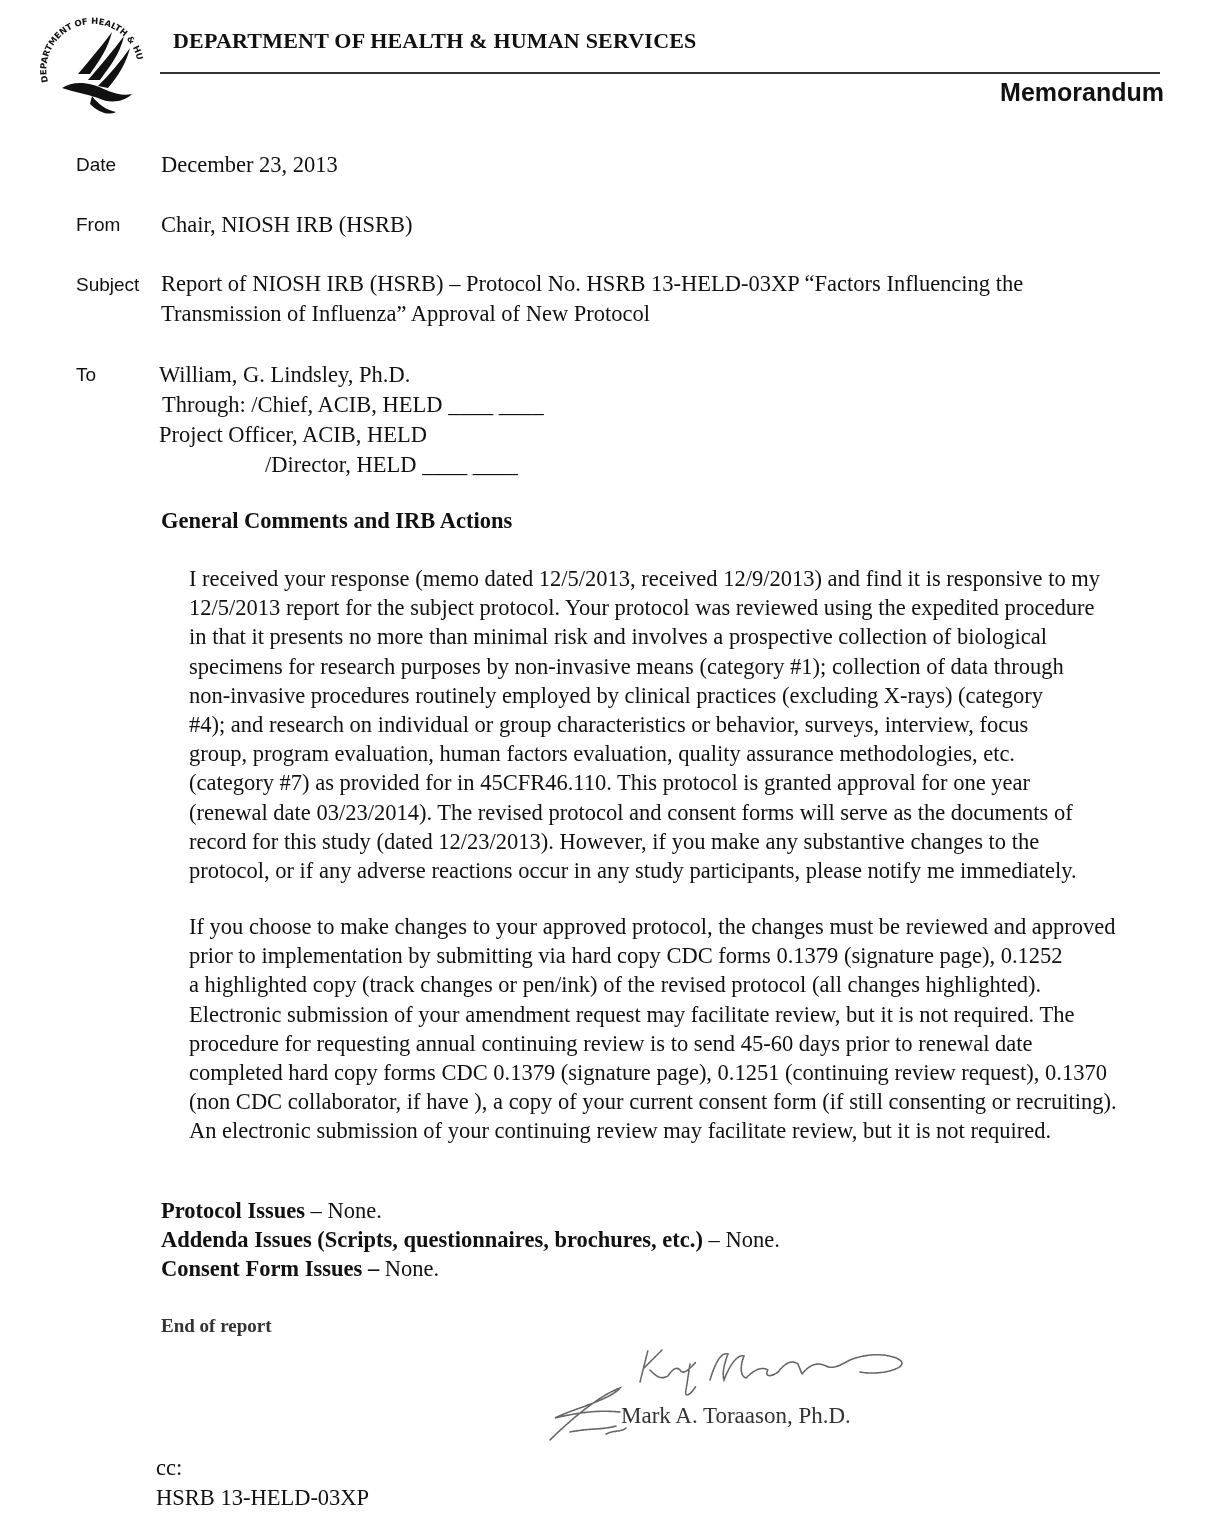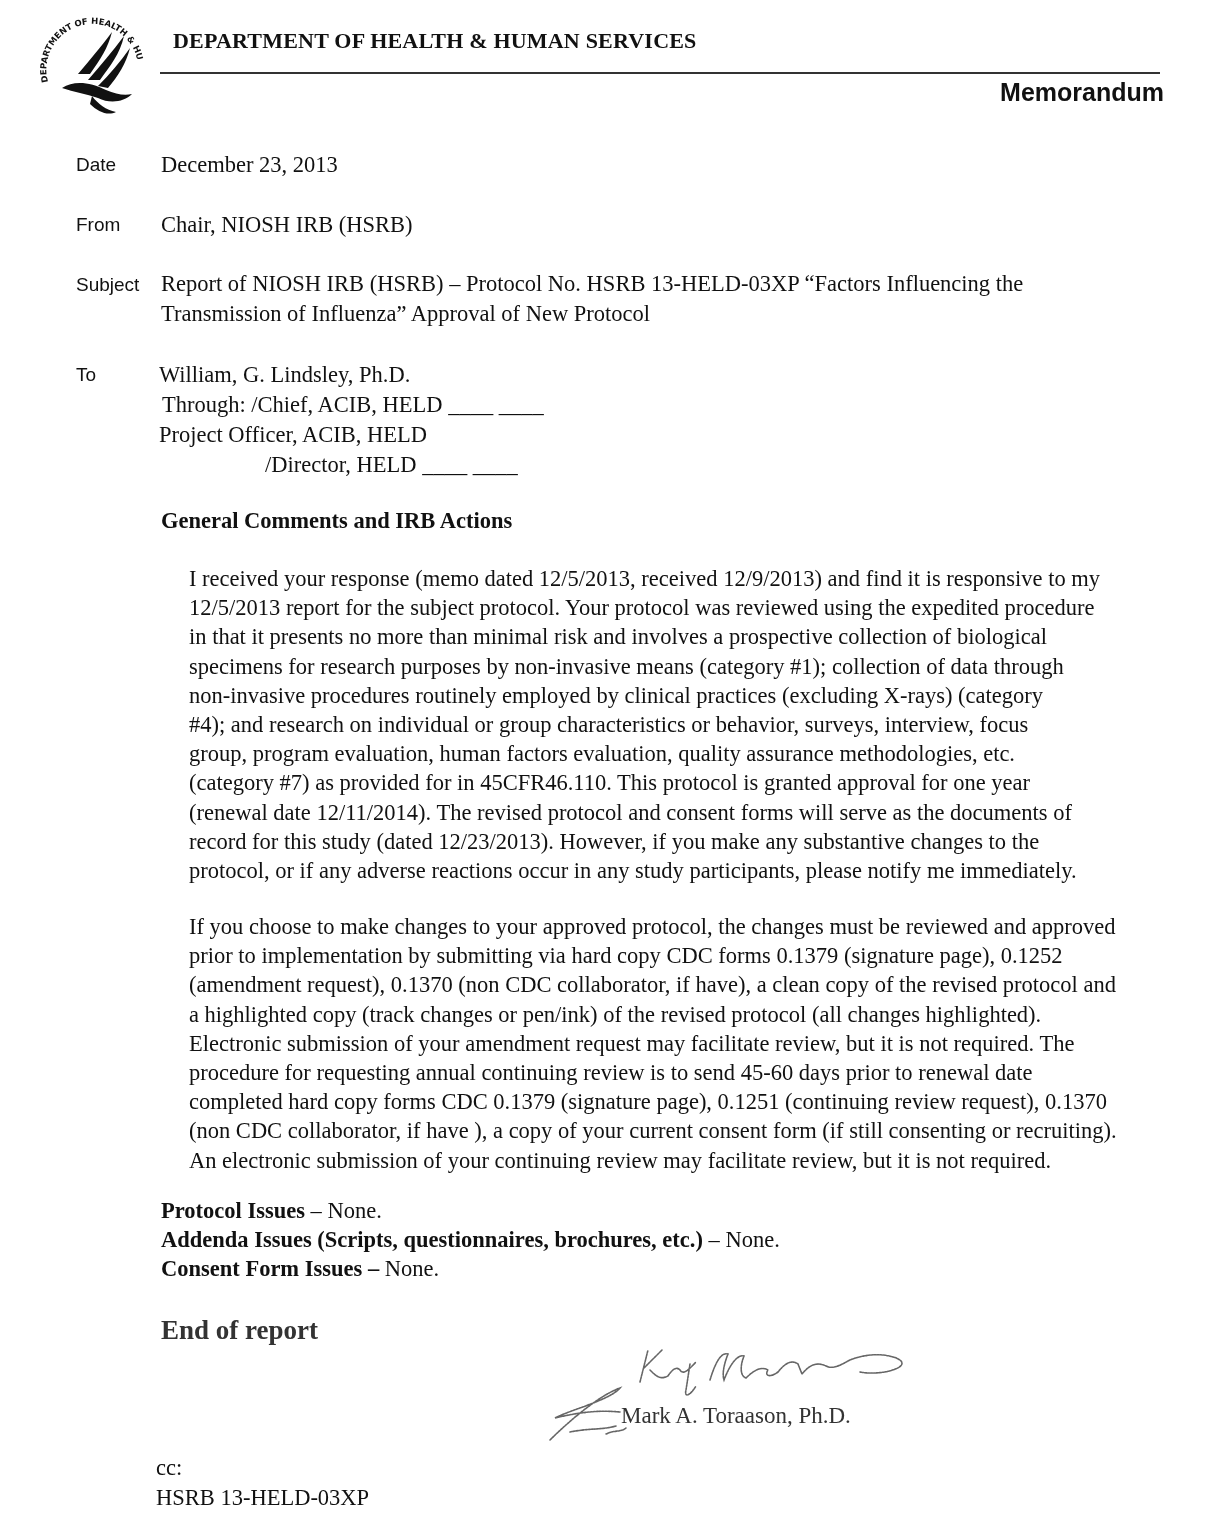--- a/index.html
+++ b/index.html
@@ -23,21 +23,21 @@
     }
     .val { left: 161px; font-size: 22.5px; line-height: 30px; white-space: nowrap; }
     .section-heading { left: 161px; top: 508px; font-weight: bold; font-size: 22.5px; white-space: nowrap; }
     .para {
       left: 161px; width: 1030px; font-size: 22.5px; line-height: 29.2px;
     }
     .para span.line { display: block; white-space: nowrap; margin-left: 28px; }
     .issues { left: 161px; top: 1196px; font-size: 22.5px; line-height: 29px; }
     .issues div { white-space: nowrap; }
     .issues b { font-weight: bold; }
-    .end { left: 161px; top: 1315px; font-weight: bold; font-size: 27px; color: #333; white-space: nowrap; }
+    .end { left: 161px; top: 1315px; font-weight: bold; font-size: 19px; color: #333; white-space: nowrap; }
     .sig { left: 540px; top: 1340px; width: 390px; height: 115px; }
     .signer {
       left: 621px; top: 1403px; font-size: 23px; color: #333; white-space: nowrap;
     }
     .cc { left: 156px; top: 1453px; font-size: 22.5px; line-height: 30px; white-space: nowrap; }
   </style>
 </head>
 <body>
 
 <div class="abs logo">
@@ -84,29 +84,28 @@
 
 <div class="abs para" style="top:564px;">
   <span class="line">I received your response (memo dated 12/5/2013, received 12/9/2013) and find it is responsive to my</span>
   <span class="line">12/5/2013  report for the subject protocol.  Your protocol was reviewed using the expedited procedure</span>
   <span class="line">in that it presents no more than minimal risk and involves a prospective collection of biological</span>
   <span class="line">specimens for research purposes by non-invasive means (category #1); collection of data through</span>
   <span class="line">non-invasive procedures routinely employed by clinical practices (excluding X-rays) (category</span>
   <span class="line">#4); and research on individual or group characteristics or behavior, surveys, interview, focus</span>
   <span class="line">group, program evaluation, human factors evaluation, quality assurance methodologies, etc.</span>
   <span class="line">(category #7) as provided for in 45CFR46.110.  This protocol is granted approval for one year</span>
-  <span class="line">(renewal date 12/11/2014).  The revised protocol and consent forms will serve as the documents of</span>
+  <span class="line">(renewal date 03/23/2014).  The revised protocol and consent forms will serve as the documents of</span>
   <span class="line">record for this study (dated 12/23/2013).  However, if you make any substantive changes to the</span>
   <span class="line">protocol, or if any adverse reactions occur in any study participants, please notify me immediately.</span>
 </div>
 
 <div class="abs para" style="top:912px;">
   <span class="line">If you choose to make changes to your approved protocol, the changes must be reviewed and approved</span>
   <span class="line">prior to implementation by submitting via hard copy CDC forms 0.1379 (signature page), 0.1252</span>
-  <span class="line">(amendment request), 0.1370 (non CDC collaborator, if have), a clean copy of the revised protocol and</span>
   <span class="line">a highlighted copy (track changes or pen/ink) of the revised protocol (all changes highlighted).</span>
   <span class="line">Electronic submission of your amendment request may facilitate review, but it is not required.  The</span>
   <span class="line">procedure for requesting annual continuing review is to send 45-60 days prior to renewal date</span>
   <span class="line">completed hard copy forms CDC 0.1379 (signature page), 0.1251 (continuing review request), 0.1370</span>
   <span class="line">(non CDC collaborator, if have ), a copy of your current consent form (if still consenting or recruiting).</span>
   <span class="line">An electronic submission of your continuing review may facilitate review, but it is not required.</span>
 </div>
 
 <div class="abs issues">
   <div>

